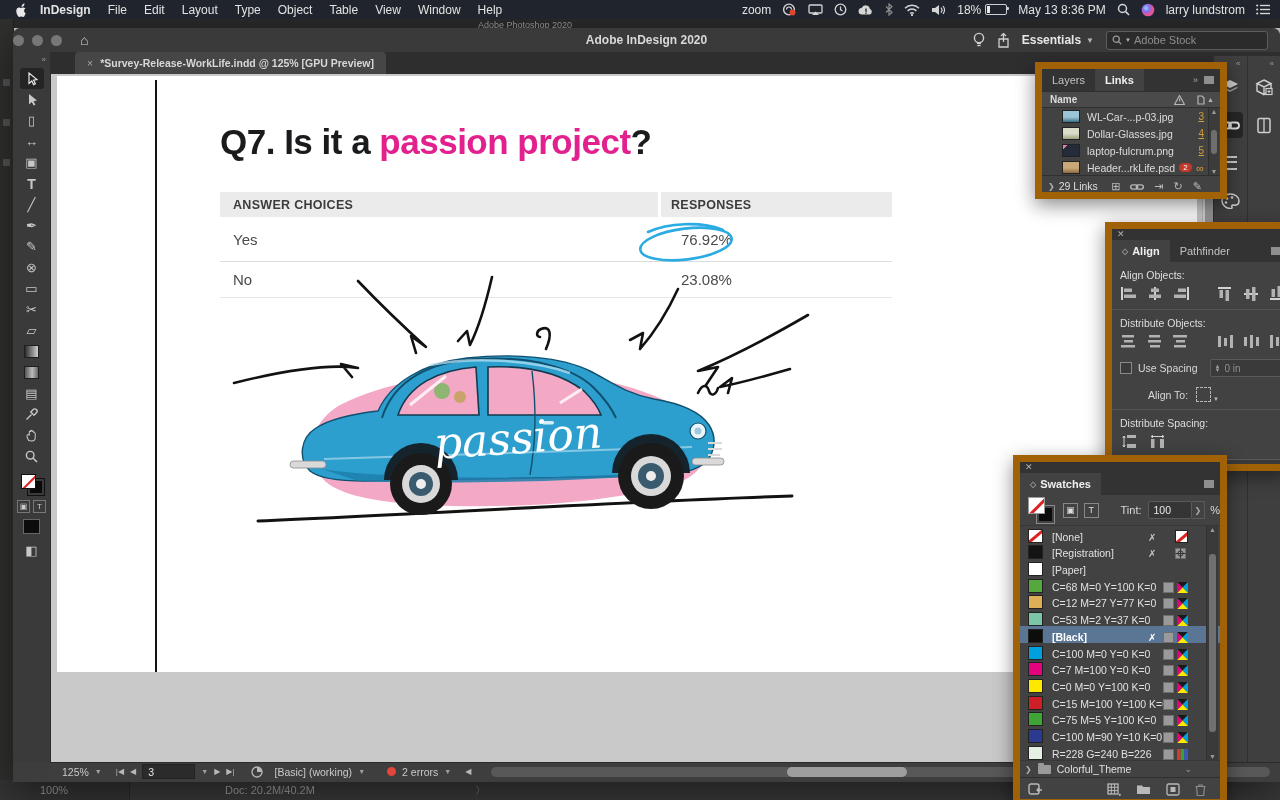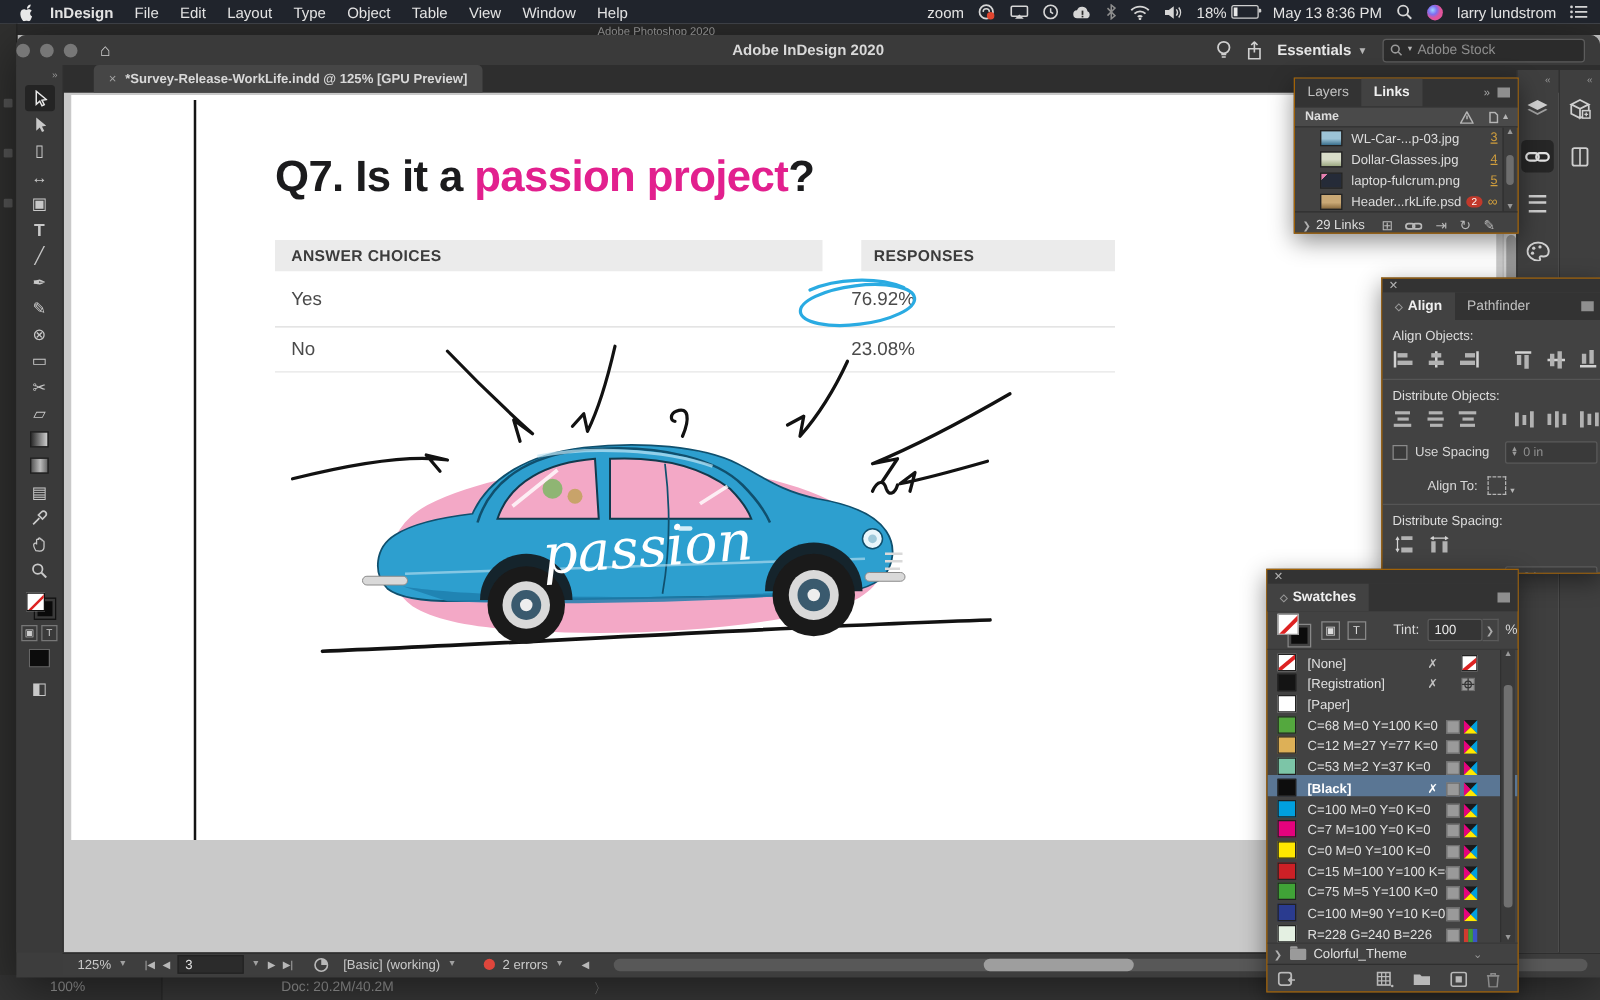--- a/index.html
+++ b/index.html
@@ -72,21 +72,21 @@
 
   
   .canvas{left:50px;top:74px;width:1230px;height:688px;background:#c9c9c9;overflow:hidden;z-index:2;}
   .pg{position:absolute;left:7px;top:2px;width:1140px;height:596px;background:#fff;}
   .spine{position:absolute;left:105px;top:6px;width:2px;height:592px;background:#141414;}
   .headline{position:absolute;left:170px;top:48px;font-size:35px;font-weight:800;letter-spacing:-0.5px;color:#1b1b1d;}
   .tablewrap{position:absolute;left:170px;top:118px;width:672px;font-size:15px;color:#4a4a4a;}
   .thead{display:flex;gap:3px;height:25px;}
   .thc{background:#ebebeb;display:flex;align-items:center;font-size:12.5px;font-weight:700;color:#3c3c3c;letter-spacing:.3px;}
   .thc.c1{width:425px;padding-left:13px;}
-  .thc.c2{flex:1;padding-left:10px;margin-left:28px;}
+  .thc.c2{flex:1;padding-left:10px;}
   .trow{display:flex;border-bottom:1px solid #dcdcdc;}
   .trow .c1{width:438px;padding-left:13px;display:flex;align-items:center;}
   .trow .c2{flex:1;padding-left:10px;display:flex;align-items:center;}
   .trow.r1{height:44px;}
   .trow.r2{height:35px;border-bottom-color:#e6e6e6;}
 
   
   .dock{left:1213px;top:56px;width:67px;height:706px;z-index:4;display:flex;}
   .dock .col{width:33px;height:100%;background:#3f3f3f;border-left:1px solid #313131;
     display:flex;flex-direction:column;align-items:center;color:#cfcfcf;}
@@ -95,21 +95,21 @@
   .dock-ic.active{background:#262626;border-radius:4px;}
   .bars3{width:14px;height:10px;border-top:2px solid #ccc;border-bottom:2px solid #ccc;position:relative;}
   .bars3::after{content:"";position:absolute;left:0;right:0;top:3px;height:2px;background:#ccc;}
   .dock-chev{position:absolute;font-size:9px;color:#9a9a9a;}
 
   
   .vscroll{left:1202px;top:74px;width:12px;height:688px;background:#d2d2d2;border-left:1px solid #b5b5b5;z-index:3;}
   .vthumb{position:absolute;left:2px;top:114px;width:8px;height:78px;background:#979797;border-radius:4px;}
 
   
-  .panel{background:#424242;border:1px solid #a16207;box-shadow:0 6px 18px rgba(0,0,0,.45);color:#d6d6d6;z-index:6;}
+  .panel{background:#424242;border:7px solid #a16207;box-shadow:0 6px 18px rgba(0,0,0,.45);color:#d6d6d6;z-index:6;}
   .pm-bar{height:11px;background:#333;display:flex;align-items:center;font-size:9px;color:#b0b0b0;}
   .pm-bar .x{margin-left:5px;line-height:1;}
   .ptabs{height:22px;background:#333;display:flex;align-items:stretch;font-size:11px;}
   .ptab{display:flex;align-items:center;gap:4px;padding:0 10px;color:#c2c2c2;}
   .ptab.on{background:#424242;color:#efefef;font-weight:700;}
   .pmenu{margin-left:auto;display:flex;align-items:center;gap:6px;padding-right:6px;color:#a8a8a8;}
   .pmenu .sq{width:10px;height:8px;background:#8f8f8f;}
 
   
   .links{left:1035px;top:62px;width:178px;height:123px;}

